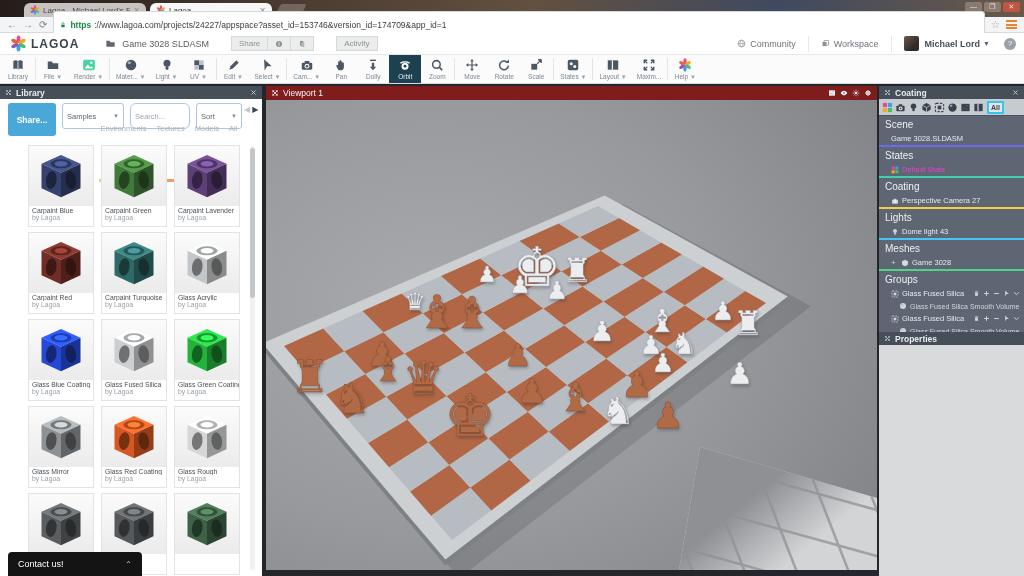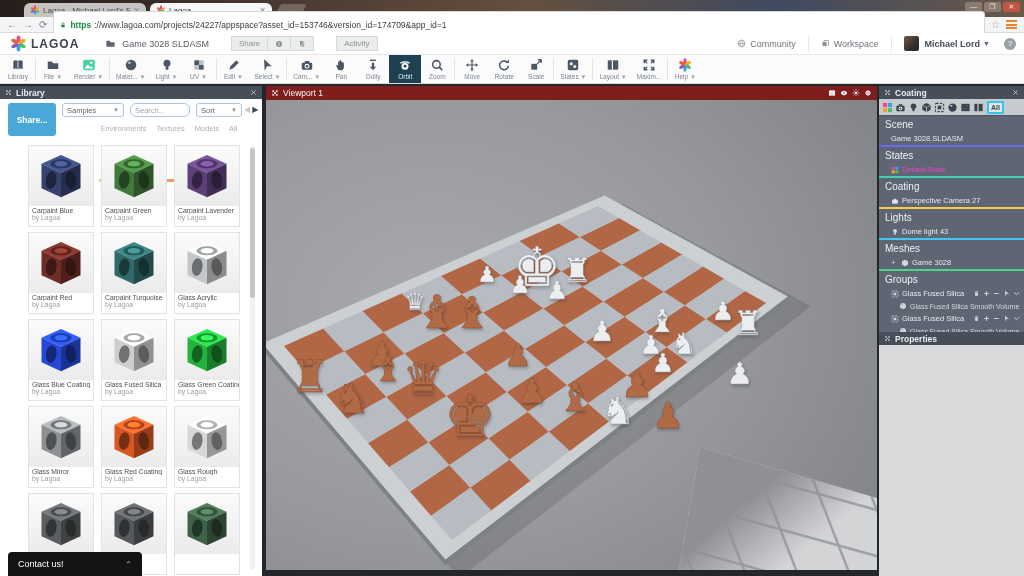--- a/index.html
+++ b/index.html
@@ -55,21 +55,21 @@
   .tb-sep{width:1px;background:#e2e4e6;margin:3px 1px}
 
   
   .panel-header{height:13px;background:#454e59;display:flex;align-items:center;gap:4px;padding:0 5px;color:#e9edf0;font-size:8.5px;font-weight:bold}
   .panel-header svg{width:7px;height:7px;color:#c9d0d6}
   .ph-close{margin-left:auto}
 
   
   #library{position:absolute;left:0;top:86px;width:262px;height:490px;background:#fff;overflow:hidden}
   #import-btn{position:absolute;left:8px;top:17px;width:48px;height:33px;background:#49a8d8;color:#fff;border-radius:3px;font-size:8.5px;font-weight:bold;display:flex;align-items:center;justify-content:center}
-  .lib-ctl{position:absolute;top:17px;height:14px;border:1px solid #a9c7e4;border-radius:3px;background:#fff;color:#5b6770;font-size:7.5px;display:flex;align-items:center;padding:0 4px;box-sizing:border-box;justify-content:space-between}
+  .lib-ctl{position:absolute;top:17px;height:26px;border:1px solid #a9c7e4;border-radius:3px;background:#fff;color:#5b6770;font-size:7.5px;display:flex;align-items:center;padding:0 4px;box-sizing:border-box;justify-content:space-between}
   #samples-dd{left:62px;width:62px}
   #search-input{left:130px;width:60px;border:1px solid #a9c7e4;border-radius:6px;color:#5b6770}
   #search-input::placeholder{color:#9fa8b0}
   #sort-dd{left:196px;width:46px}
   .ctl-caret{font-size:6px;color:#7d93a8}
   #lib-arrows{position:absolute;left:244px;top:19px;font-size:8px;display:flex;gap:2px}
   #lib-tabs{position:absolute;left:56px;top:36px;display:flex;gap:6px}
   .lib-tab{font-size:7.5px;color:#a9b0b6;padding:2px 2px 3px;border-bottom:3px solid transparent;white-space:nowrap}
   .lib-tab.active{color:#39424b;font-weight:bold}
   #mat-grid{position:absolute;left:28px;top:59px;width:214px;height:431px;overflow:hidden;display:grid;grid-template-columns:repeat(3,66px);grid-auto-rows:82px;gap:5px 7px}

